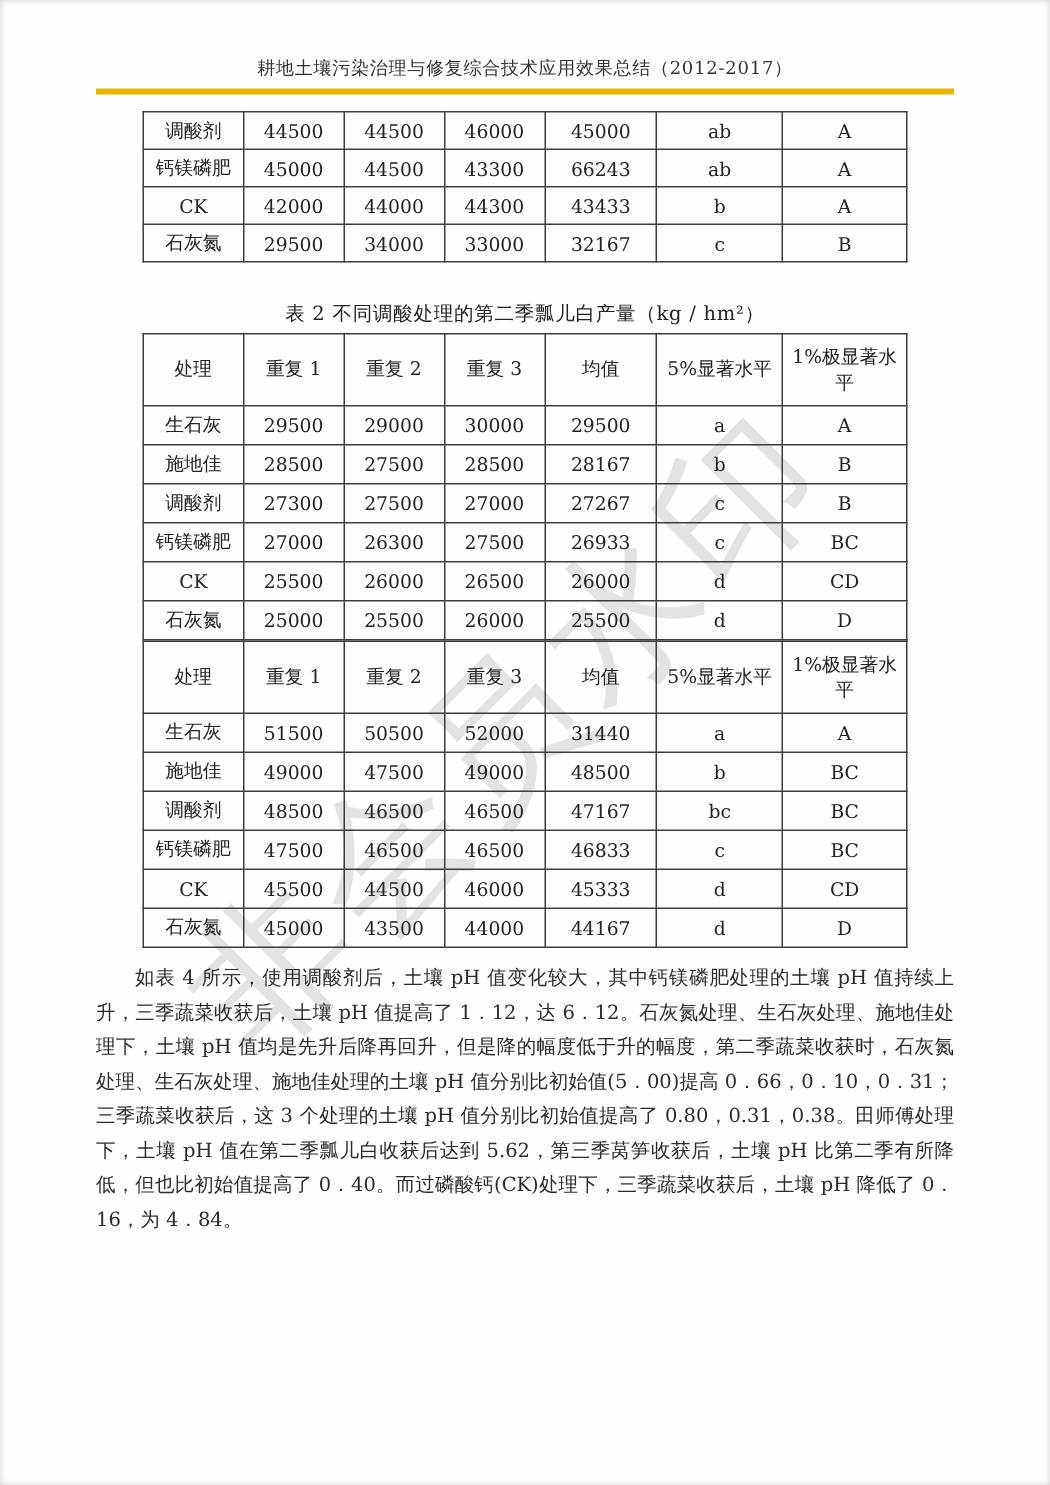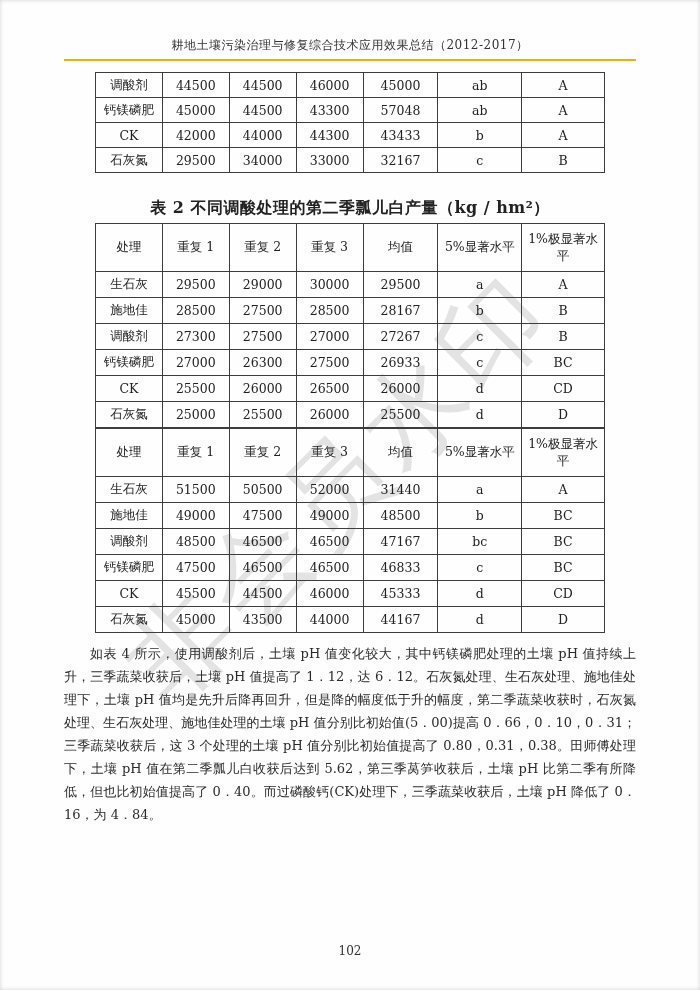--- a/index.html
+++ b/index.html
@@ -6,21 +6,21 @@
   html,body { background:#9a9a9a; }
   .page {
     position:relative; width:700px; height:990px; margin:0 auto;
     background:#fefefe; overflow:hidden;
     font-family:"DejaVu Serif","Liberation Serif",serif;
     color:#2b2b2b;
     box-shadow:inset 0 0 4px rgba(0,0,0,.18);
   }
   .header {
     width:572px; margin:0 auto; padding-top:37px; padding-bottom:5px;
-    border-bottom:2px solid #eab308; text-align:center;
+    border-bottom:4px solid #eab308; text-align:center;
   }
   .header-title { font-size:12px; letter-spacing:.5px; color:#333; }
   .watermark {
     position:absolute; top:488px; left:338px;
     transform:translate(-50%,-50%) rotate(-45deg);
     font-size:104px; line-height:1; white-space:nowrap;
     font-family:"DejaVu Sans","Liberation Sans",sans-serif;
     color:rgba(120,120,120,0.20); letter-spacing:6px;
     pointer-events:none; z-index:1;
   }
@@ -34,21 +34,21 @@
     padding:1px 3px; font-weight:normal;
   }
   col.c1,col.c2,col.c3,col.c4 { width:67px; }
   col.c5 { width:75px; } col.c6 { width:84px; } col.c7 { width:83px; }
   .tbl-cont { margin-top:11px; }
   .tbl-cont td { height:25px; }
   .tbl-full th { height:48px; }
   .tbl-full td { height:26px; }
   .caption {
     position:relative; z-index:2;
-    text-align:center; font-size:16px; color:#222; letter-spacing:.5px;font-weight:bold;
+    text-align:center; font-size:13px; color:#222; letter-spacing:.5px;
   }
   .caption-2 { margin-top:25px; margin-bottom:4px; }
   .caption-3 { margin-top:23px; margin-bottom:4px; }
   .section-heading {
     position:relative; z-index:2;
     margin:27px 64px 0; font-size:13.5px; font-weight:bold; color:#1e1e1e;
   }
   .body-par {
     position:relative; z-index:2;
     margin:9px 64px 0; font-size:13px; line-height:23px;
@@ -88,21 +88,21 @@
           <td>46000</td>
           <td>45000</td>
           <td>ab</td>
           <td>A</td>
         </tr>
         <tr>
           <td>钙镁磷肥</td>
           <td>45000</td>
           <td>44500</td>
           <td>43300</td>
-          <td>57048</td>
+          <td>66243</td>
           <td>ab</td>
           <td>A</td>
         </tr>
         <tr>
           <td>CK</td>
           <td>42000</td>
           <td>44000</td>
           <td>44300</td>
           <td>43433</td>
           <td>b</td>
@@ -273,15 +273,14 @@
           <td>44167</td>
           <td>d</td>
           <td>D</td>
         </tr>
       </tbody>
   </table>
 
 
   <div class="body-par">如表 4 所示，使用调酸剂后，土壤 pH 值变化较大，其中钙镁磷肥处理的土壤 pH 值持续上升，三季蔬菜收获后，土壤 pH 值提高了 1．12，达 6．12。石灰氮处理、生石灰处理、施地佳处理下，土壤 pH 值均是先升后降再回升，但是降的幅度低于升的幅度，第二季蔬菜收获时，石灰氮处理、生石灰处理、施地佳处理的土壤 pH 值分别比初始值(5．00)提高 0．66，0．10，0．31；三季蔬菜收获后，这 3 个处理的土壤 pH 值分别比初始值提高了 0.80，0.31，0.38。田师傅处理下，土壤 pH 值在第二季瓢儿白收获后达到 5.62，第三季莴笋收获后，土壤 pH 比第二季有所降低，但也比初始值提高了 0．40。而过磷酸钙(CK)处理下，三季蔬菜收获后，土壤 pH 降低了 0．16，为 4．84。</div>
 
-  <div class="page-number">102</div>
 
 </div>
 
 </body></html>

